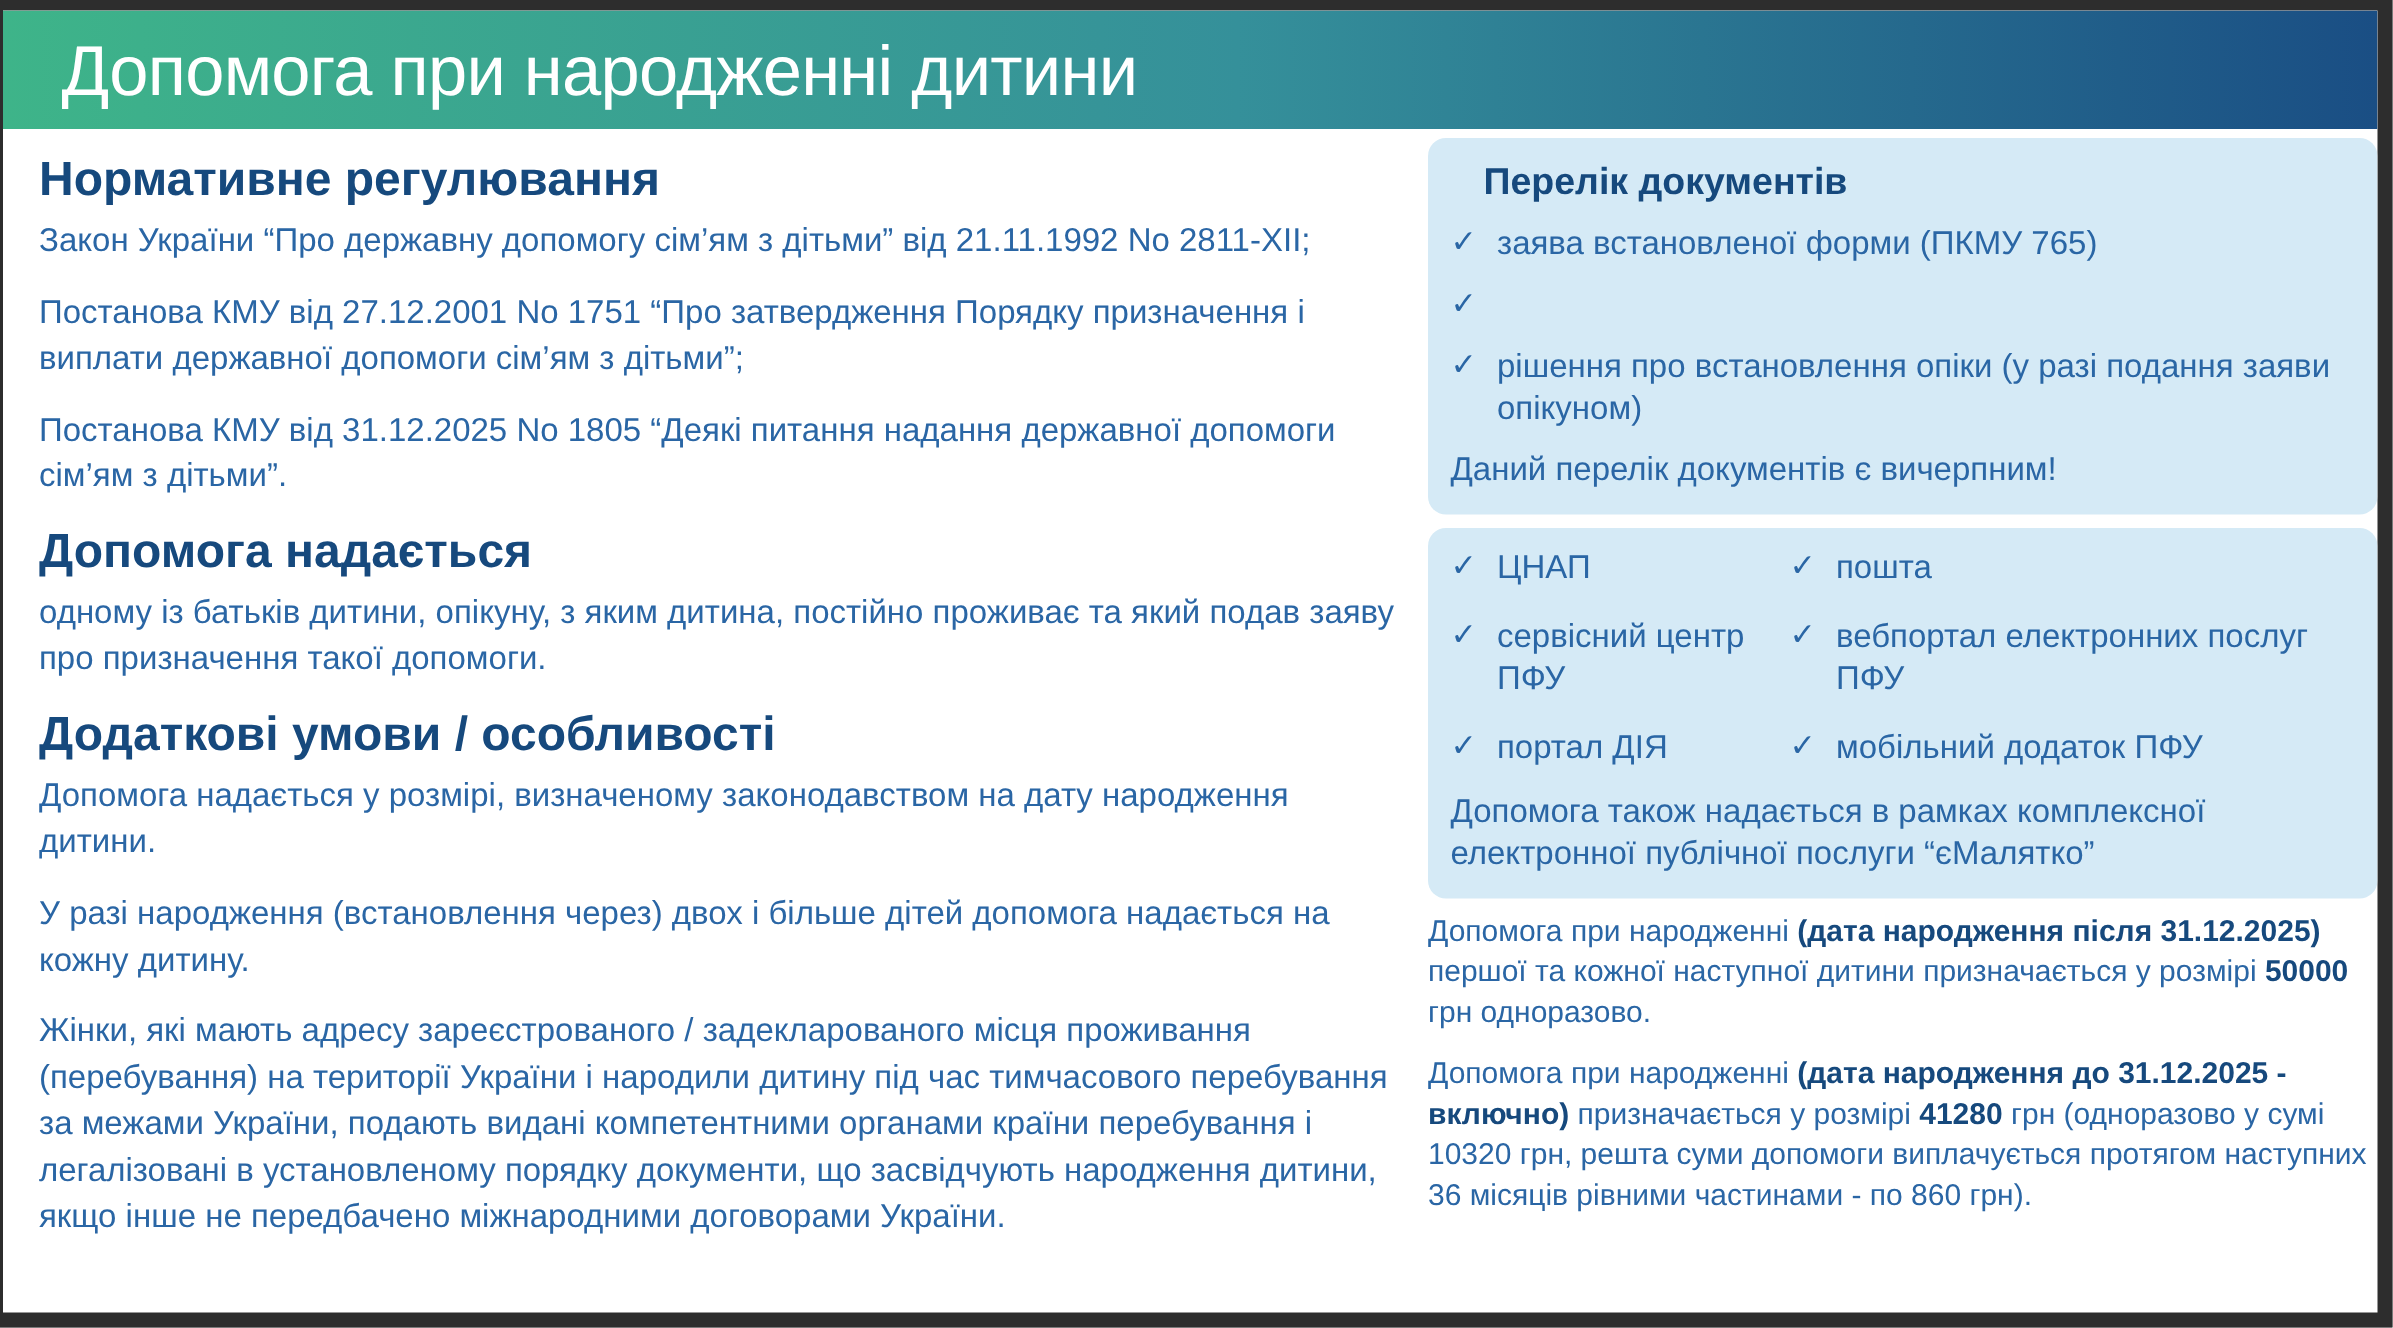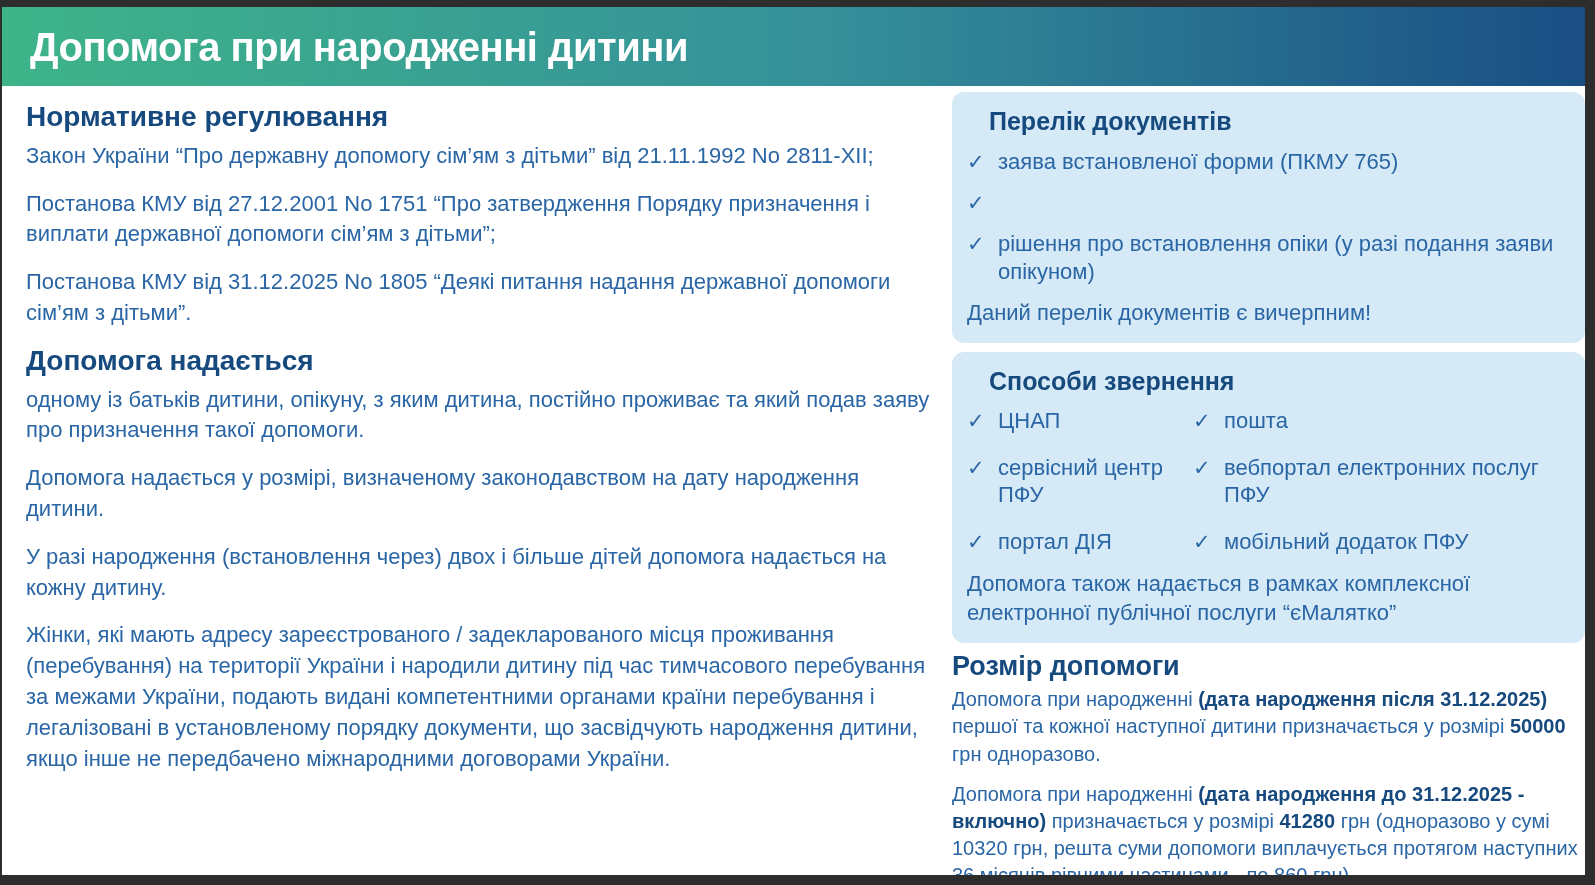--- a/index.html
+++ b/index.html
@@ -18,34 +18,34 @@
     position:absolute;top:7px;left:2px;right:10px;bottom:10px;
     background:#ffffff;overflow:hidden;
   }
   .header{
     height:79px;
     background:linear-gradient(90deg,var(--green) 0%,var(--teal) 52%,var(--navy) 100%);
     display:flex;align-items:center;
     padding-left:24px;
   }
   .header h1{
-    margin:4px;color:#ffffff;font-size:40px;font-weight:700;letter-spacing:-0.5px;
+    margin:15px;color:#ffffff;font-size:47px;font-weight:400;letter-spacing:-0.5px;
     line-height:1;white-space:nowrap;
   }
   .content{
     display:flex;gap:14px;
     padding:6px 0 0 24px;
   }
   .col-left{flex:0 0 912px;padding-right:6px;}
   .col-right{flex:1 1 auto;min-width:0;}
 
   
   .col-left h2{
     margin:10px 0 8px 0;
-    font-size:28px;font-weight:700;color:var(--heading);
+    font-size:32px;font-weight:700;color:var(--heading);
     line-height:1.1;
   }
   .col-left p{
     margin:0 0 17px 0;
     font-size:22px;color:var(--body);line-height:1.4;
   }
 
   
   .box{
     background:var(--boxbg);
@@ -107,20 +107,21 @@
           <p>Постанова КМУ від 27.12.2001 No 1751 “Про затвердження Порядку призначення і виплати державної допомоги сім’ям з дітьми”;</p>
           <p>Постанова КМУ від 31.12.2025 No 1805 “Деякі питання надання державної допомоги сім’ям з дітьми”.</p>
         </section>
 
         <section>
           <h2>Допомога надається</h2>
           <p>одному із батьків дитини, опікуну, з яким дитина, постійно проживає та який подав заяву про призначення такої допомоги.</p>
         </section>
 
         <section>
+          <h2>Додаткові умови / особливості</h2>
           <p>Допомога надається у розмірі, визначеному законодавством на дату народження дитини.</p>
           <p>У разі народження (встановлення через) двох і більше дітей допомога надається на кожну дитину.</p>
           <p>Жінки, які мають адресу зареєстрованого / задекларованого місця проживання (перебування) на території України і народили дитину під час тимчасового перебування за межами України, подають видані компетентними органами країни перебування і легалізовані в установленому порядку документи, що засвідчують народження дитини, якщо інше не передбачено міжнародними договорами України.</p>
         </section>
 
       </div>
 
       <div class="col-right">
 
         <div class="box">
@@ -133,21 +134,20 @@
             <span class="check">✓</span>
           </div>
           <div class="check-item">
             <span class="check">✓</span>
             <span>рішення про встановлення опіки (у разі подання заяви опікуном)</span>
           </div>
           <p class="note">Даний перелік документів є вичерпним!</p>
         </div>
 
         <div class="box">
-          <h3>Способи звернення</h3>
           <div class="channels-grid">
             <div class="check-item">
               <span class="check">✓</span>
               <span>ЦНАП</span>
             </div>
             <div class="check-item">
               <span class="check">✓</span>
               <span>пошта</span>
             </div>
             <div class="check-item">
@@ -164,21 +164,20 @@
             </div>
             <div class="check-item">
               <span class="check">✓</span>
               <span>мобільний додаток ПФУ</span>
             </div>
           </div>
           <p class="note">Допомога також надається в рамках комплексної електронної публічної послуги “єМалятко”</p>
         </div>
 
         <div class="amount">
-          <h2>Розмір допомоги</h2>
           <p><span>Допомога при народженні </span><span class="b">(дата народження після 31.12.2025)</span><span> першої та кожної наступної дитини призначається у розмірі </span><span class="b">50000</span><span> грн одноразово.</span></p>
           <p><span>Допомога при народженні </span><span class="b">(дата народження до 31.12.2025 - включно)</span><span> призначається у розмірі </span><span class="b">41280</span><span> грн (одноразово у сумі 10320 грн, решта суми допомоги виплачується протягом наступних 36 місяців рівними частинами - по 860 грн).</span></p>
 
         </div>
 
       </div>
     </div>
   </div>
 </div>
 

